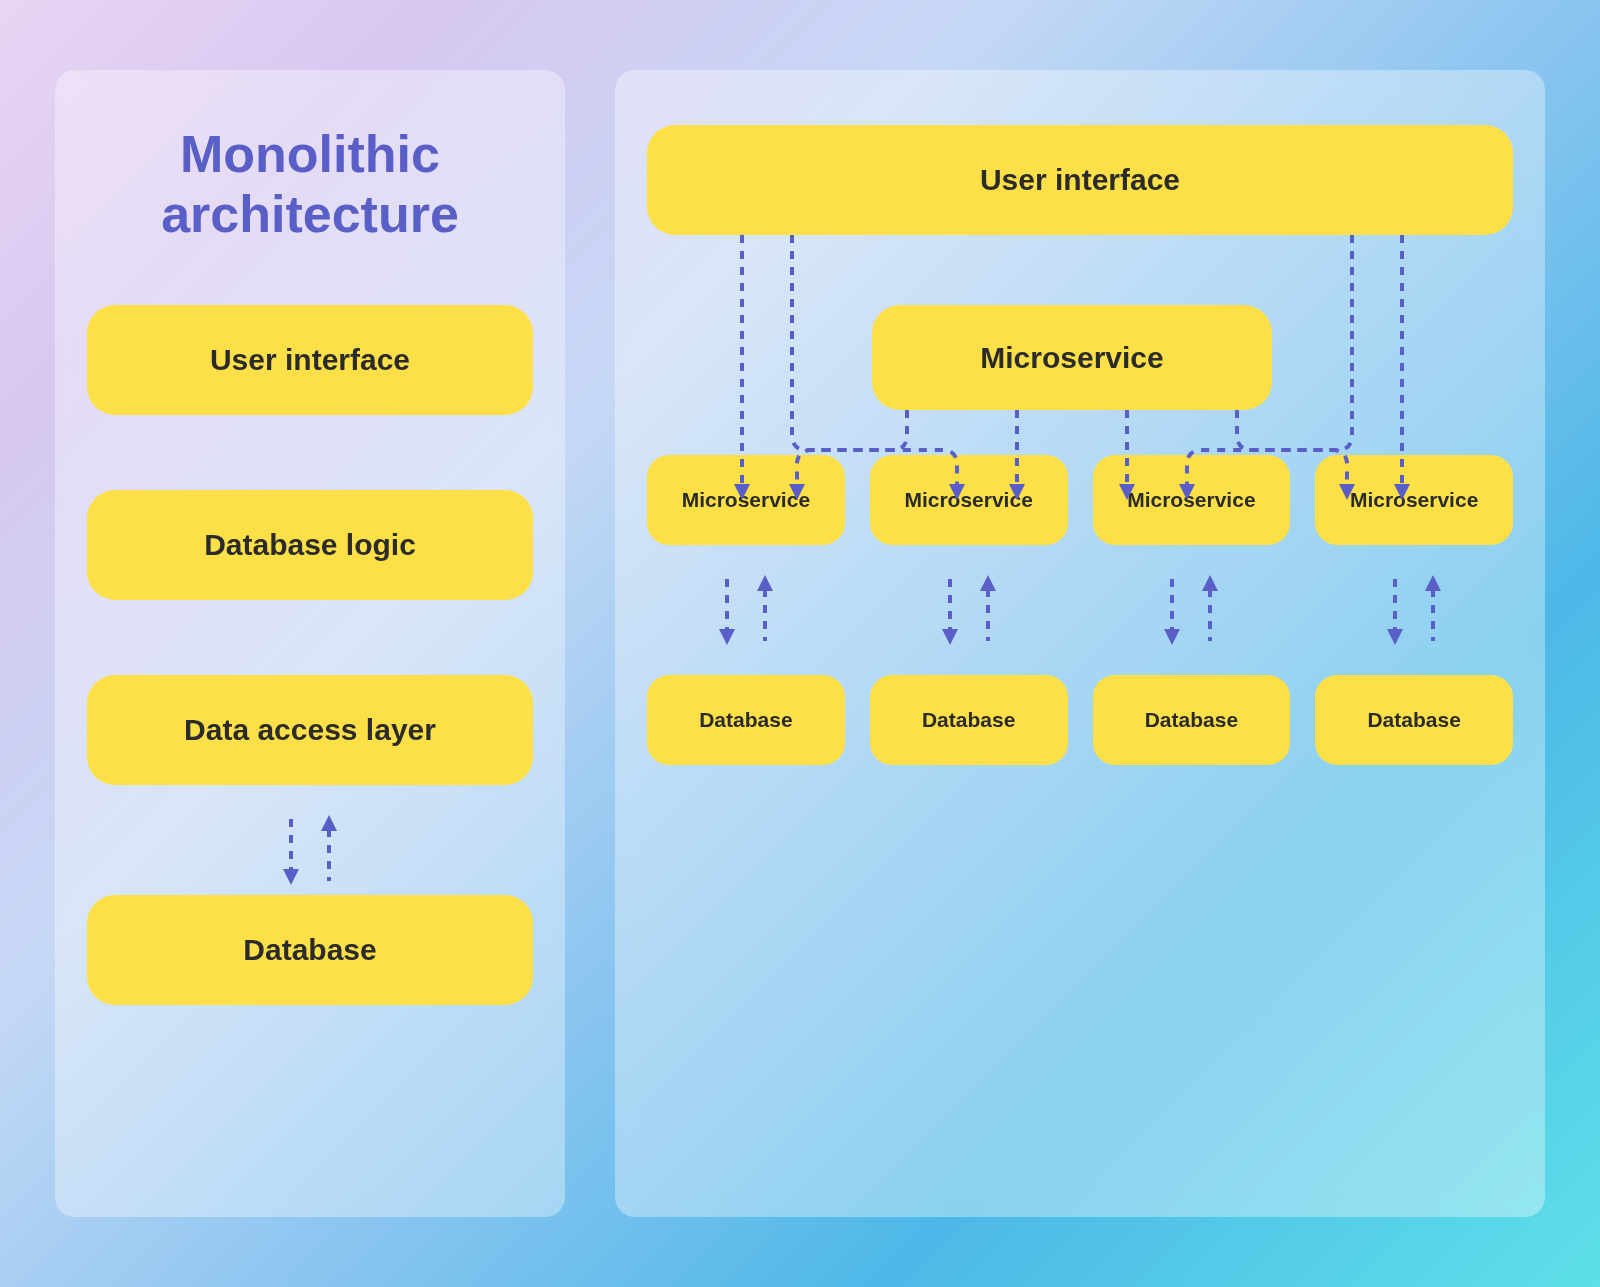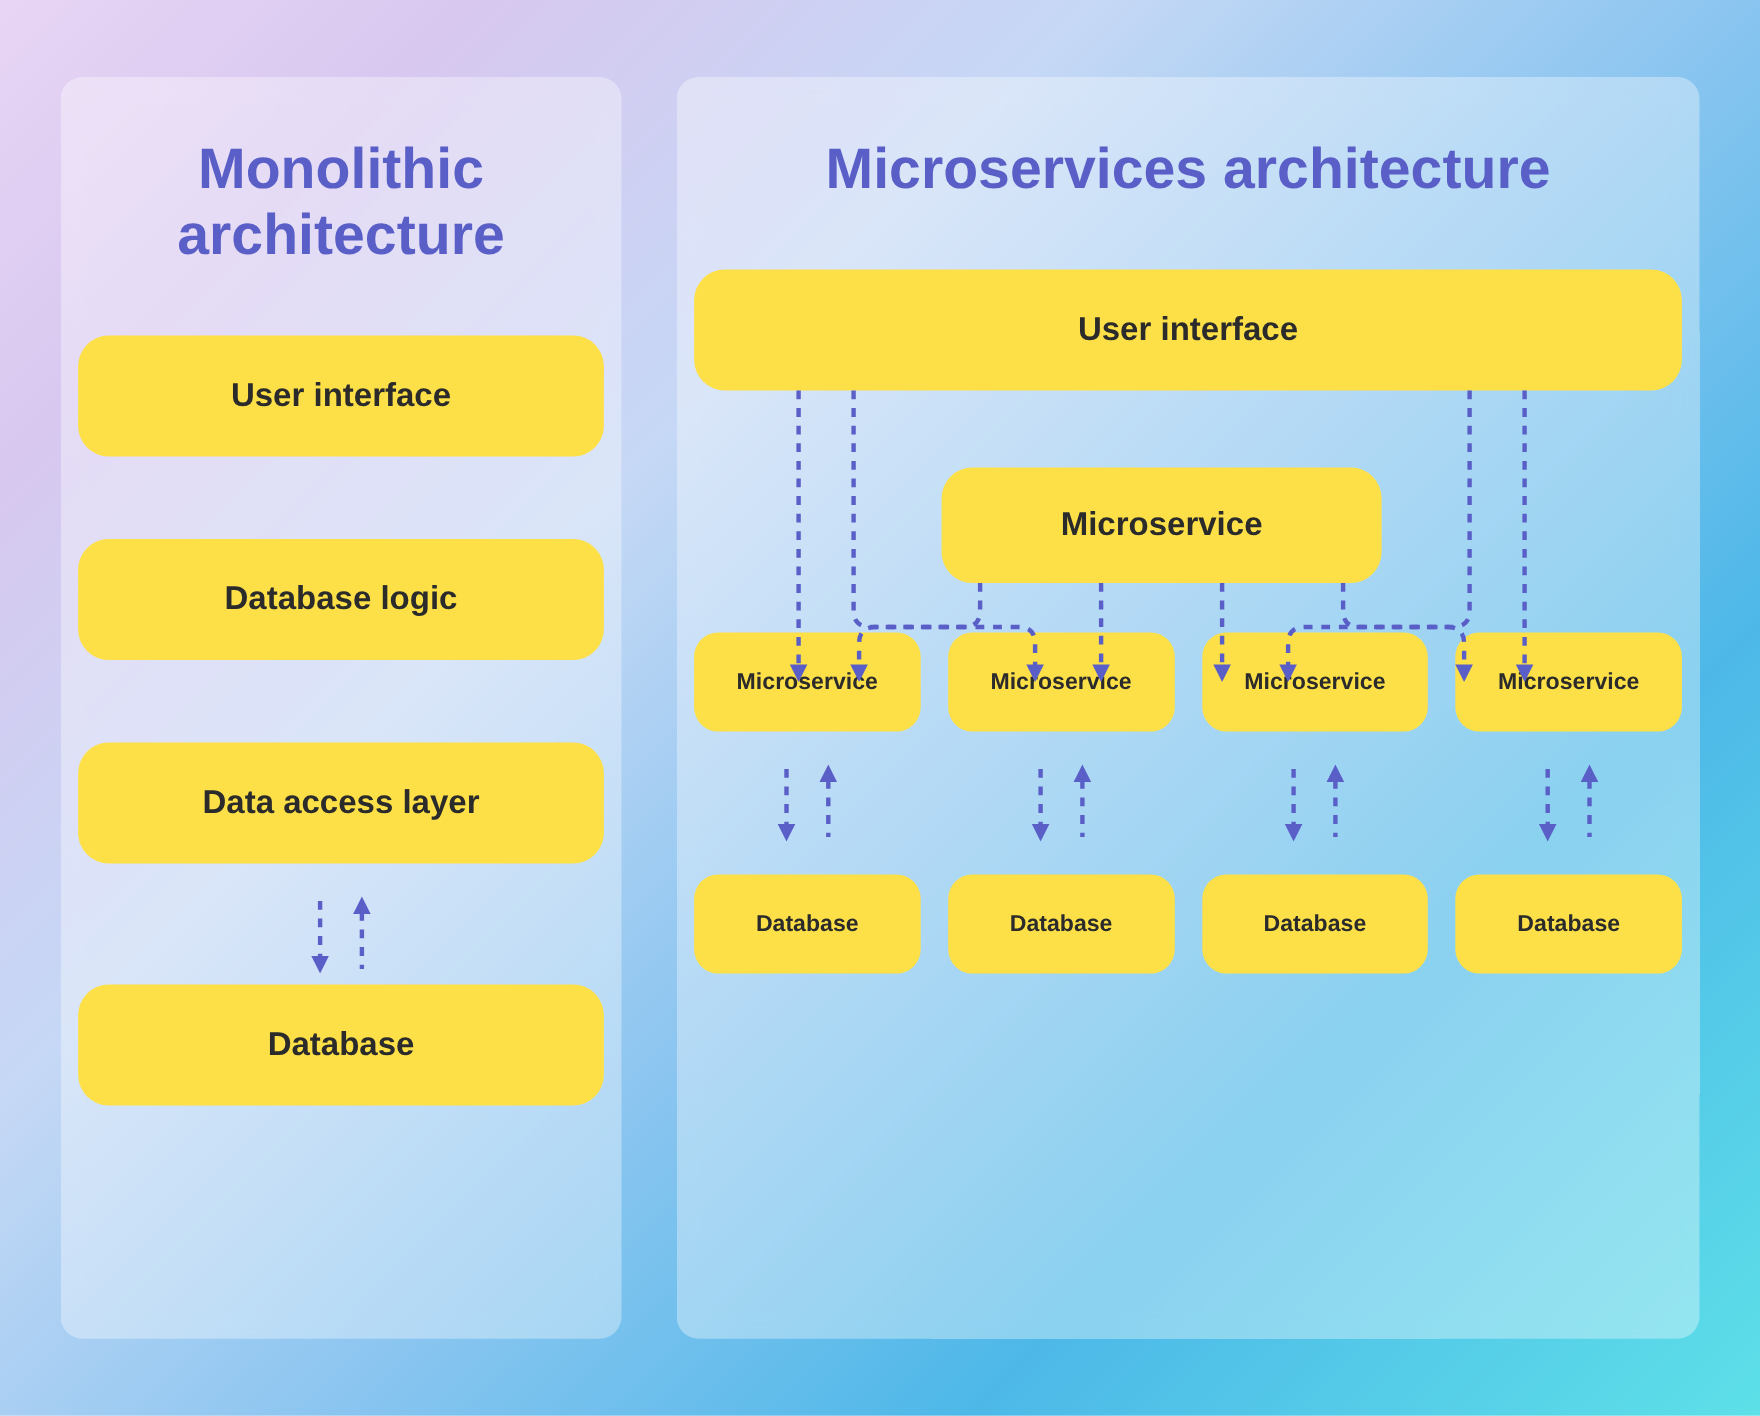--- a/index.html
+++ b/index.html
@@ -8,21 +8,21 @@
     width: 1600px;
     height: 1287px;
     background: linear-gradient(135deg, #e8d5f5 0%, #d8c8f0 15%, #c5d8f5 35%, #8ac5f0 55%, #4db8e8 75%, #5de0e8 100%);
     display: flex;
     gap: 50px;
     padding: 70px 55px;
   }
   .panel {
     background: rgba(255,255,255,0.35);
     border-radius: 20px;
-    padding: 55px 16px 60px;
+    padding: 55px 32px 60px;
     backdrop-filter: blur(10px);
   }
   .panel-left { width: 510px; }
   .panel-right { width: 930px; }
   .panel-title {
     color: #5a5fc7;
     font-size: 52px;
     font-weight: 700;
     text-align: center;
     line-height: 1.15;
@@ -79,21 +79,20 @@
             <line class="dash" x1="12" y1="14" x2="12" y2="66"></line>
             <polygon class="ahead" points="12,0 4,16 20,16"></polygon>
           </svg>
       </div>
       <div class="box box-lg box-wide" style="margin-top:10px">Database</div>
     </div>
   </div>
 </div>
 
 <div class="panel panel-right">
-  <h2 class="panel-title">Microservices architecture</h2>
   <div class="micro-stack">
     <div class="box box-lg box-wide">User interface</div>
 
     <div class="connector-area" style="margin-top:-45px;margin-bottom:-45px;">
       <svg width="850" height="280">
 
         <path class="dash" d="M95,0 L95,250"></path>
           <polygon class="ahead" points="95,265 87,249 103,249"></polygon>
 
         <path class="dash" d="M145,0 L145,200 Q145,215 160,215 L295,215 Q310,215 310,230 L310,250"></path>

